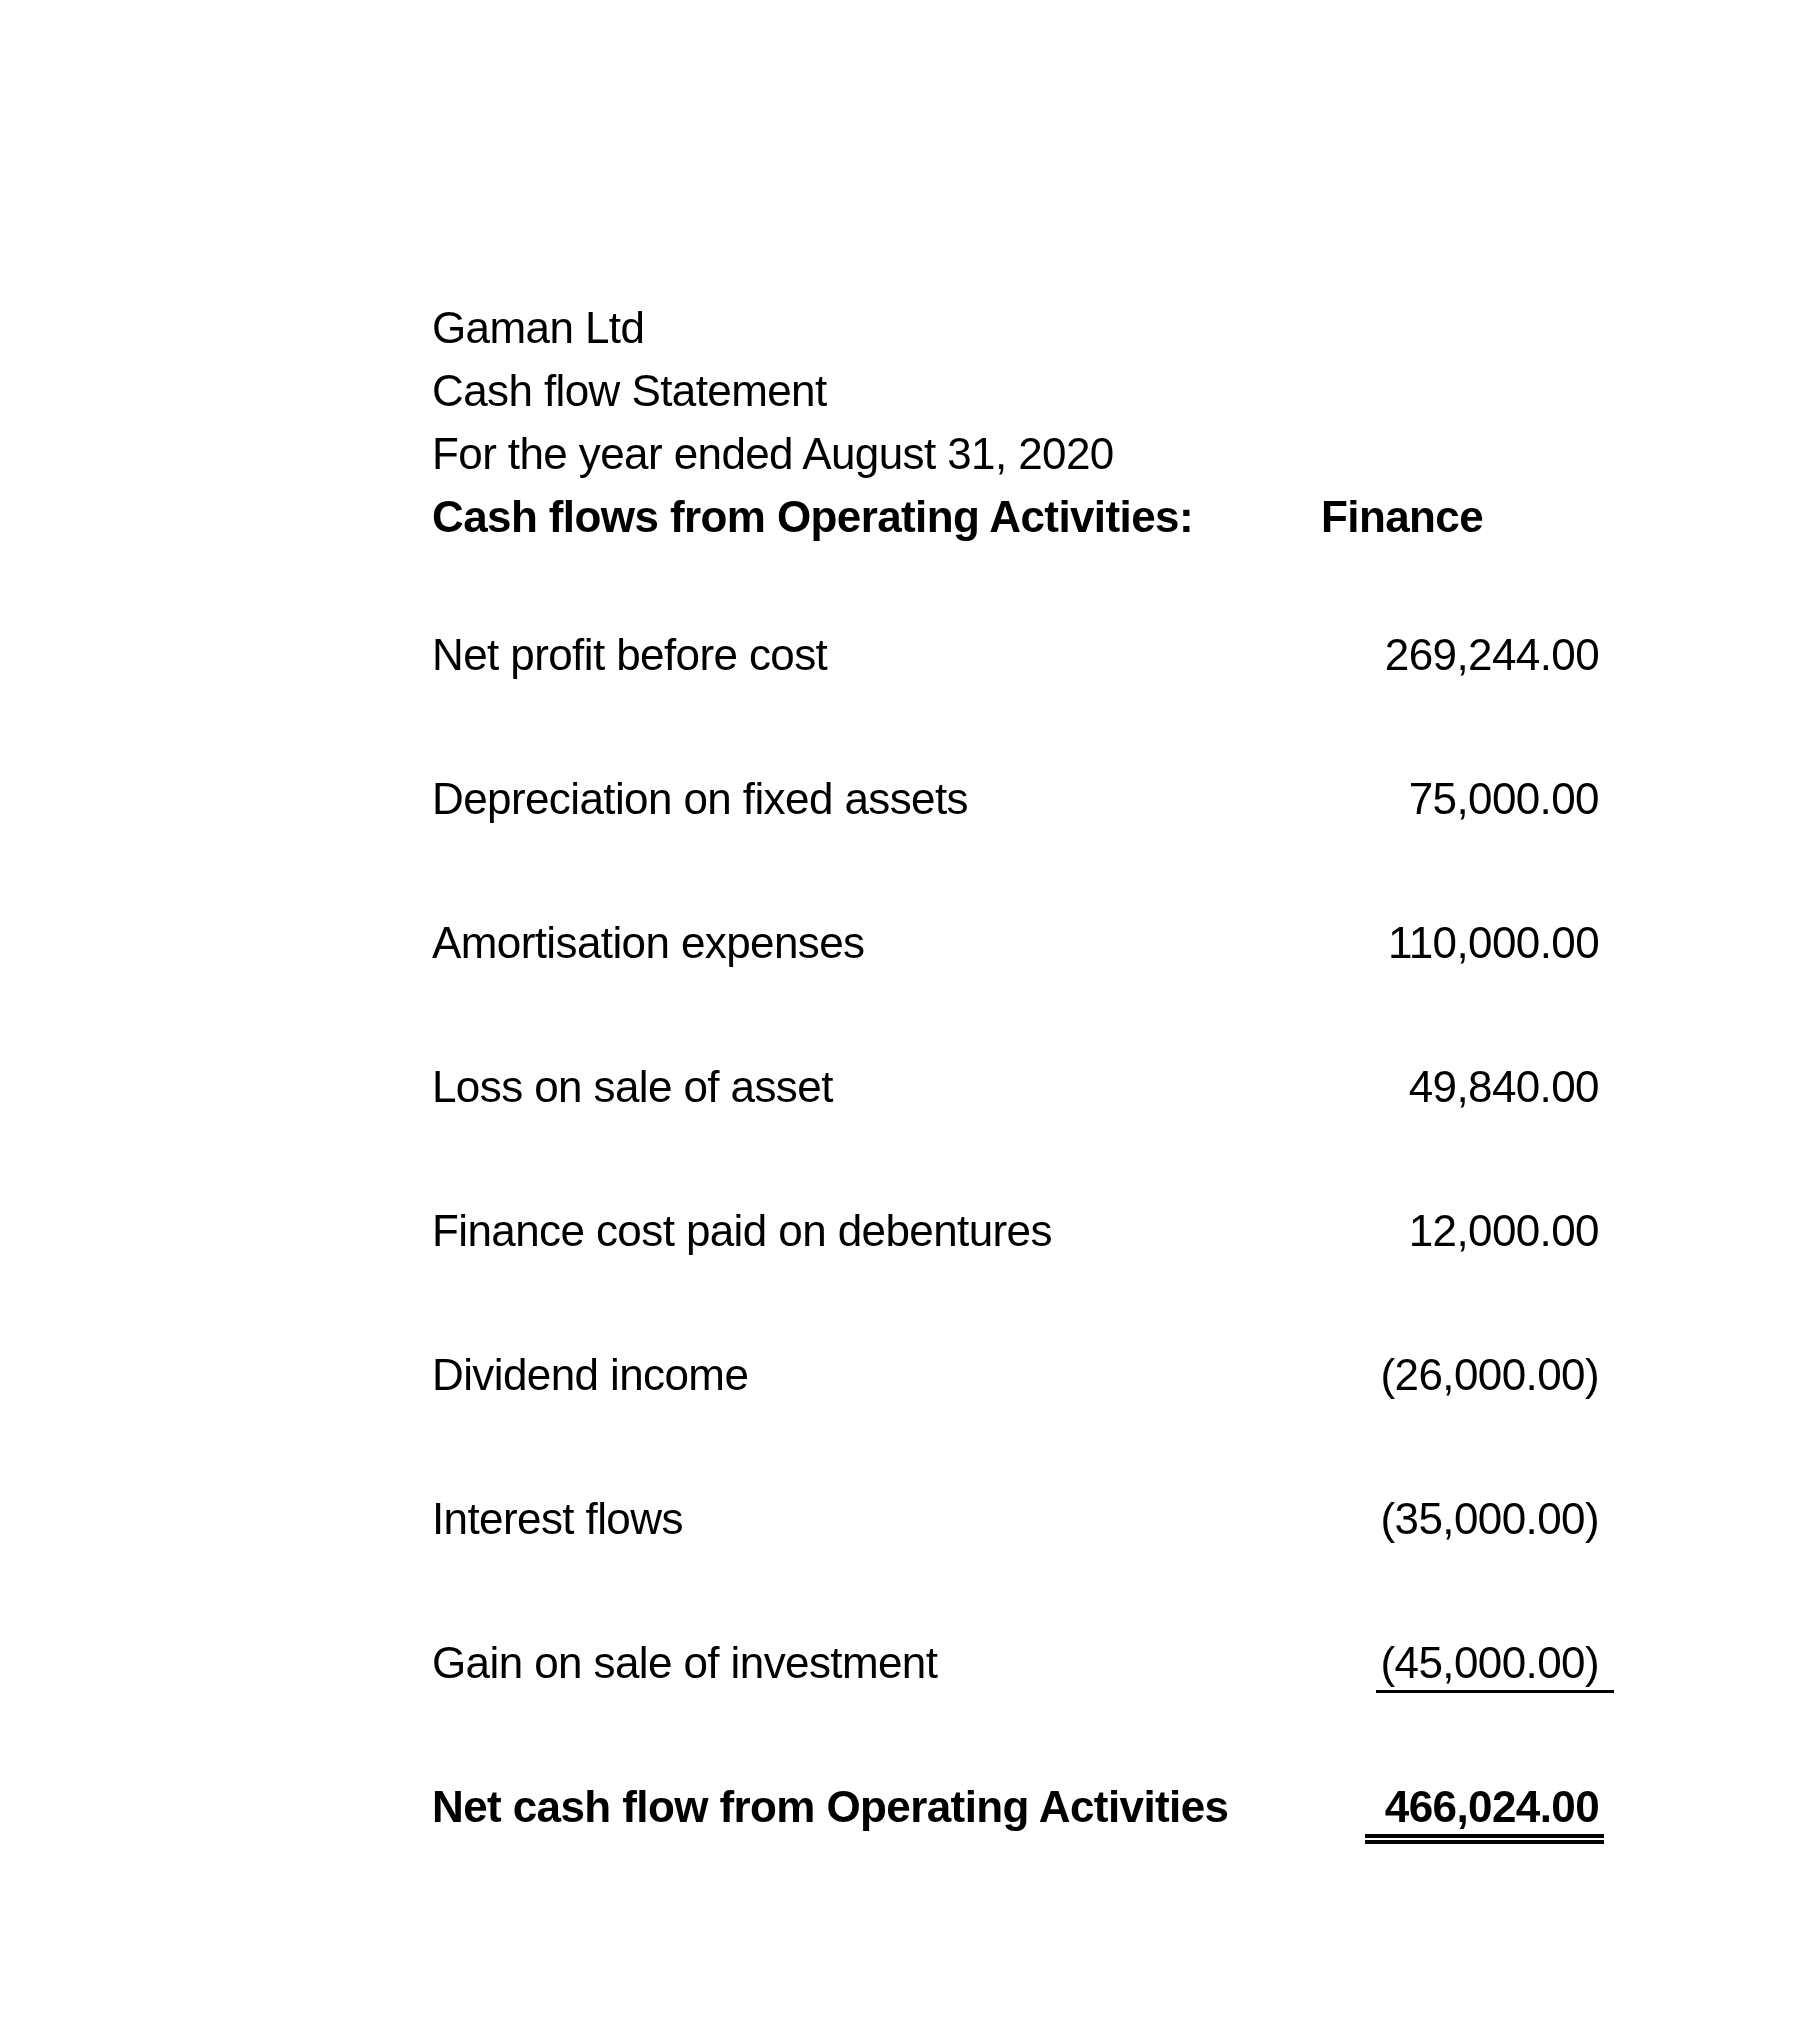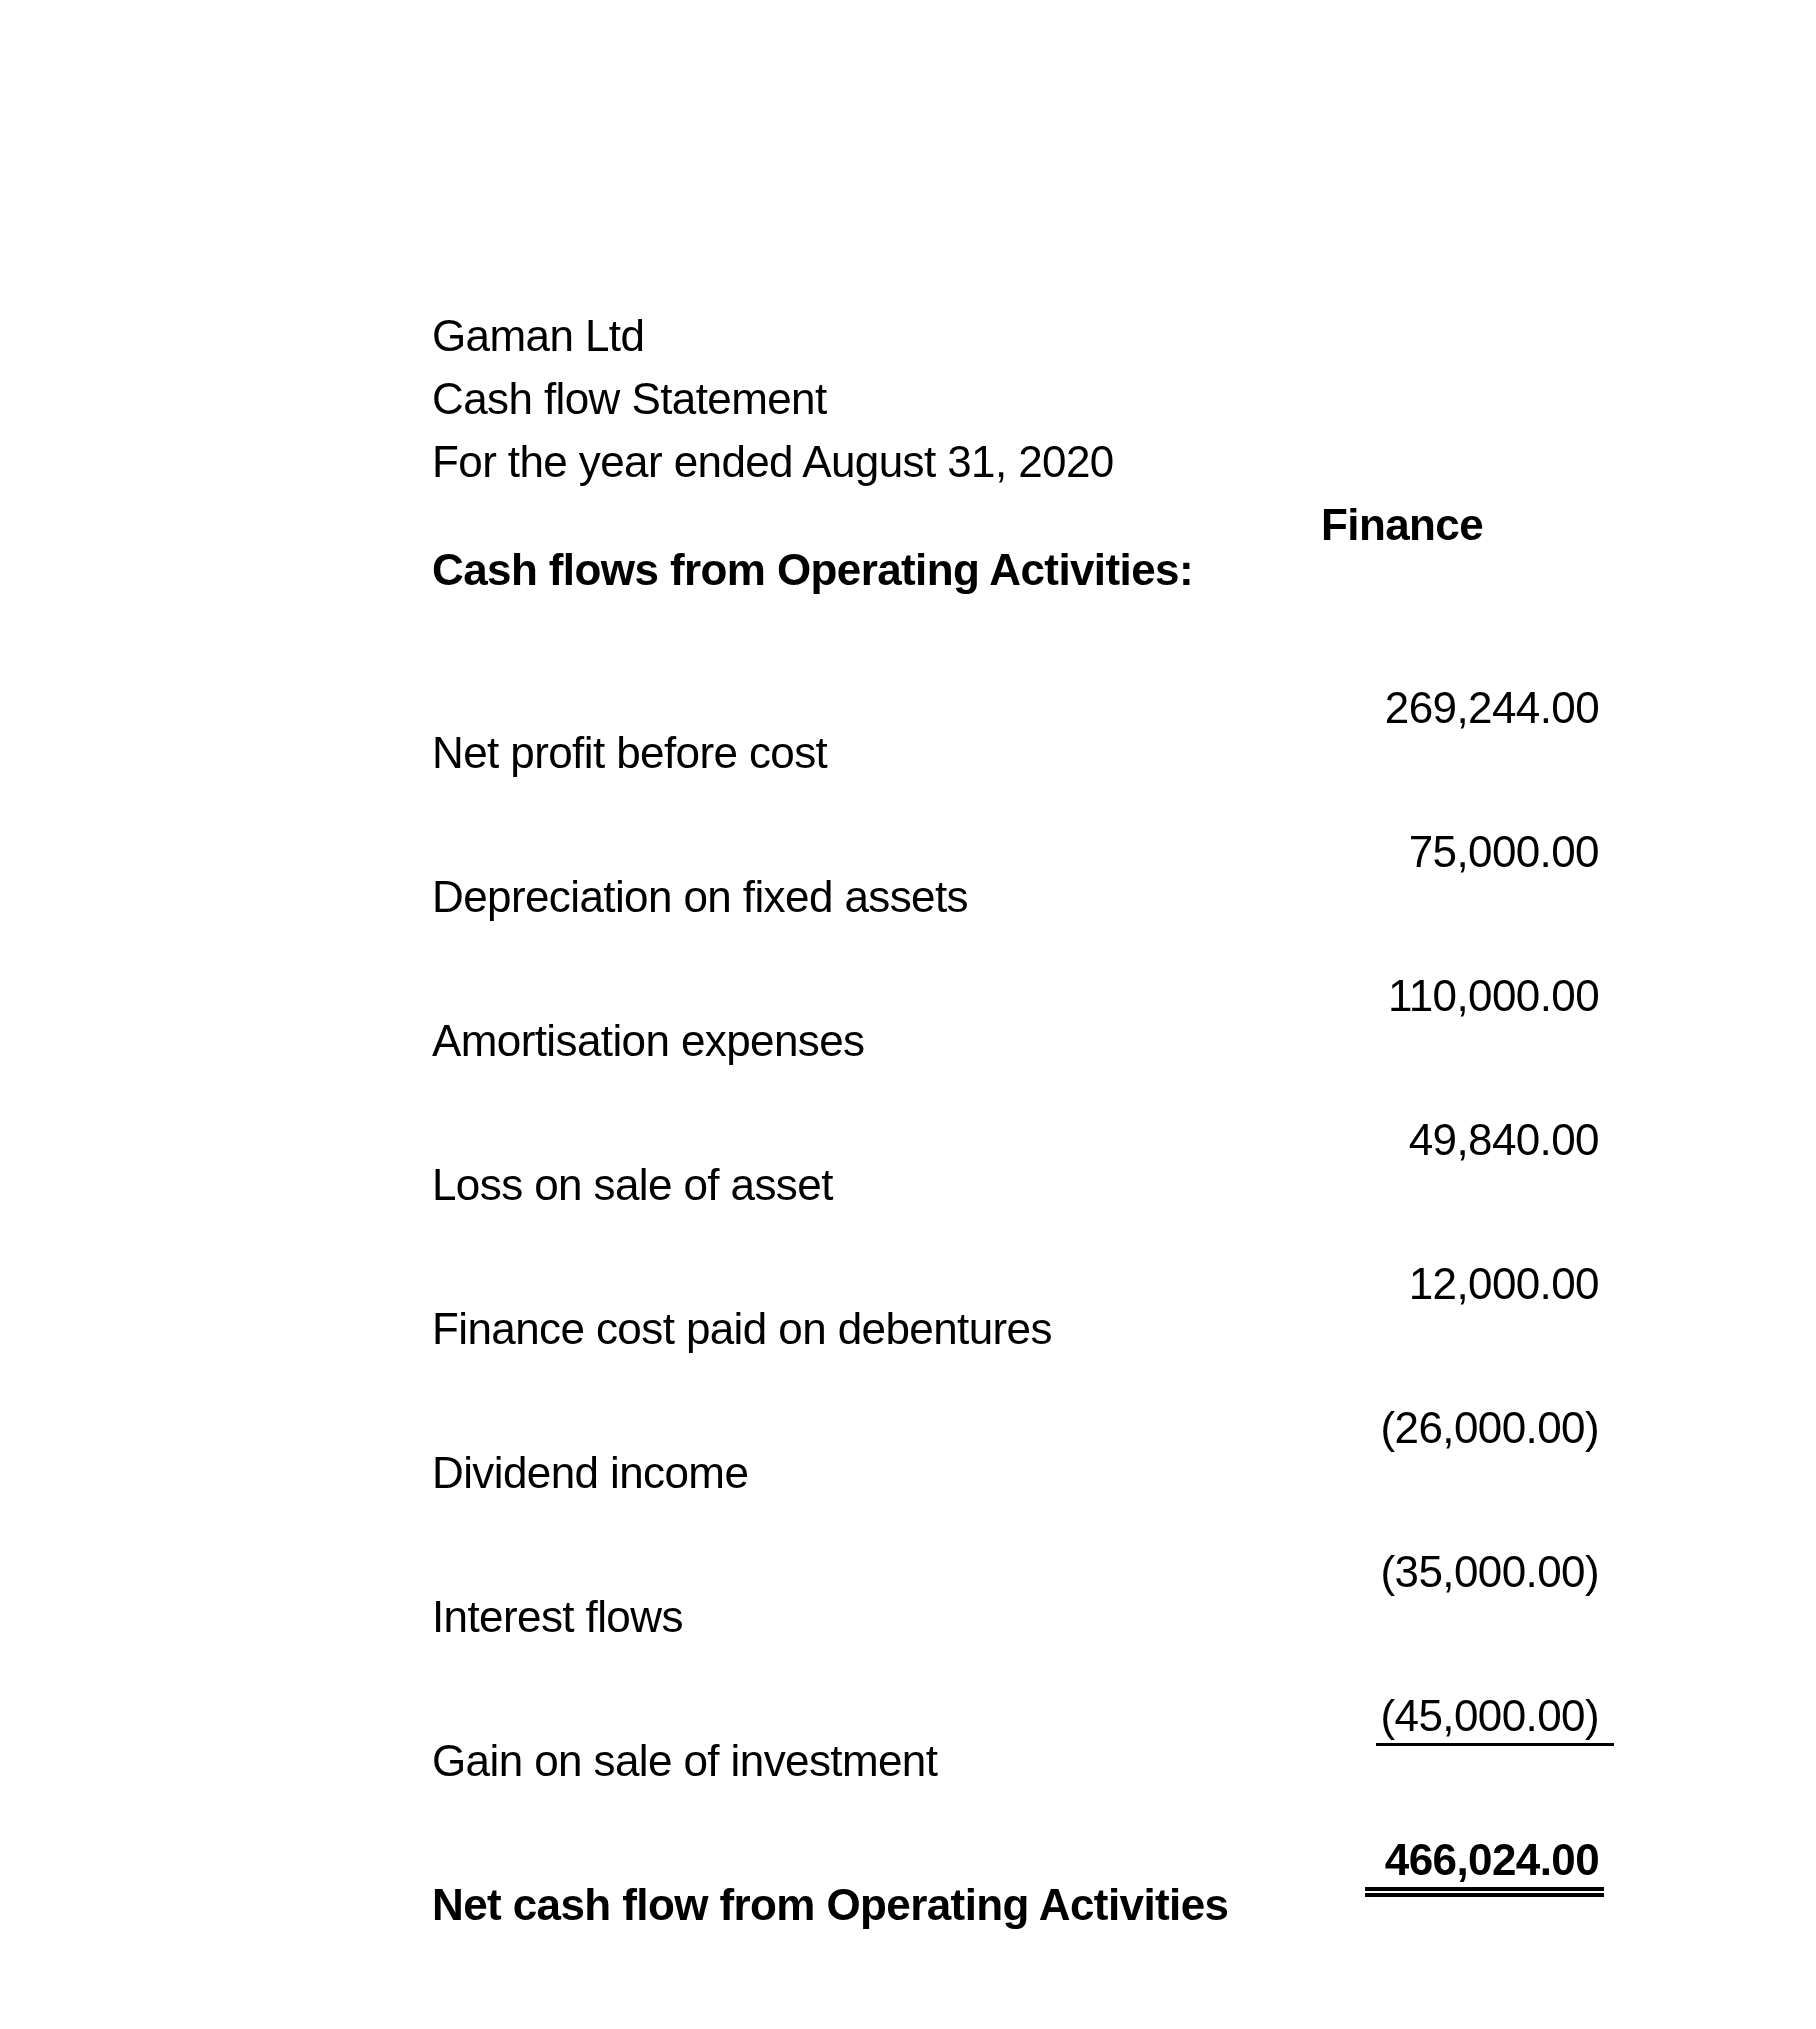--- a/index.html
+++ b/index.html
@@ -14,21 +14,21 @@
     background: #ffffff;
     color: #000000;
     font-family: "Liberation Sans", sans-serif;
     font-size: 44px;
     letter-spacing: -0.6px;
     overflow: hidden;
   }
   .doc {
     position: absolute;
     left: 432px;
-    top: 304px;
+    top: 296px;
     width: 1167px;
   }
   .title-line {
     line-height: 63px;
     white-space: nowrap;
   }
   .header-row {
     display: flex;
     font-weight: bold;
     line-height: 63px;
@@ -37,21 +37,20 @@
   .row {
     display: flex;
     line-height: 45px;
     height: 45px;
     margin-bottom: 99px;
     white-space: nowrap;
   }
   .label {
     flex: 1;
     white-space: nowrap;
-    margin-top: 45px;
   }
   .amount-head {
     width: 278px;
     text-align: left;
     white-space: nowrap;
   }
   .amount {
     width: 278px;
     text-align: right;
     white-space: nowrap;

